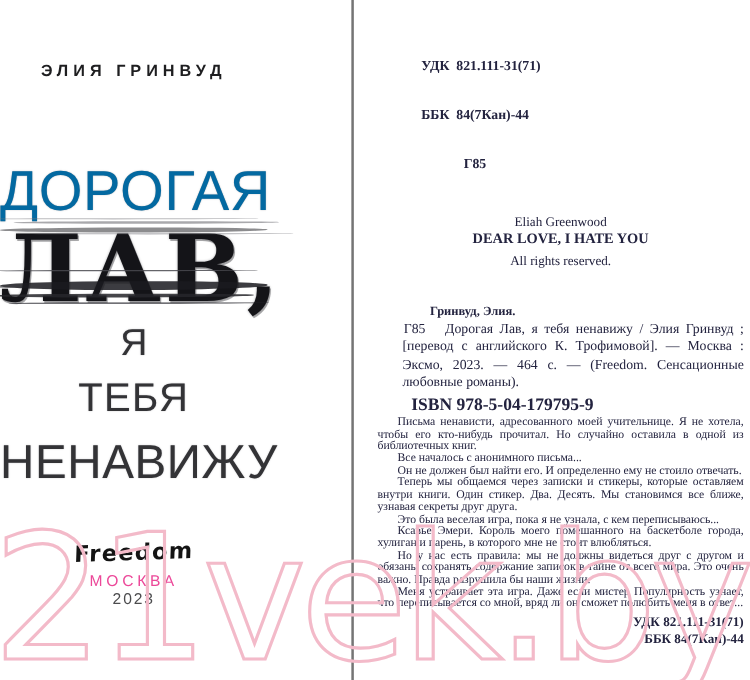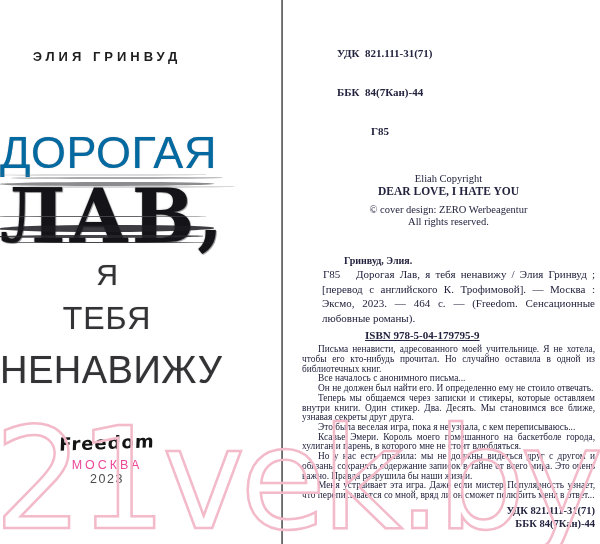--- a/index.html
+++ b/index.html
@@ -154,24 +154,23 @@
     text-align: justify;
     text-indent: 34px;
   }
   .cip-code {
     position: absolute;
     left: 1px; top: 0;
     text-indent: 0;
     font-size: 11px;
   }
   .cip-isbn {
-    margin: 4px 0 0 63px;
-    font-size: 11px; font-weight: 700;
-    line-height: 13px;
-    text-decoration: underline;
+    margin: 4px 0 0 27px;
+    font-size: 14px; font-weight: 700;
+    line-height: 13px;
   }
 
   .annotation { margin-top: 3px; }
   .annotation p {
     font-size: 9.4px;
     line-height: 9.7px;
     text-align: justify;
     text-indent: 16px;
   }
 
@@ -220,24 +219,23 @@
 
   <div class="page-right">
 
     <div class="codes-top">
       <div>УДК  821.111-31(71)</div>
       <div>ББК  84(7Кан)-44</div>
       <div class="g85">Г85</div>
     </div>
 
     <div class="original-block">
-      <div class="original-author">Eliah Copyright</div>
+      <div class="original-author">Eliah Greenwood</div>
       <div class="original-title">DEAR LOVE, I HATE YOU</div>
       <div class="original-copy">
-        <div>© cover design: ZERO Werbeagentur</div>
         <div>All rights reserved.</div>
       </div>
     </div>
 
     <div class="cip-heading">Гринвуд, Элия.</div>
     <p class="cip-entry"><span class="cip-code">Г85</span><span>Дорогая Лав, я тебя ненавижу / Элия Гринвуд ; [перевод с английского К. Трофимовой]. — Москва : Эксмо, 2023. — 464 с. — (Freedom. Сенсационные любовные романы).</span></p>
     <div class="cip-isbn">ISBN 978-5-04-179795-9</div>
 
     <div class="annotation">
       <p>Письма ненависти, адресованного моей учительнице. Я не хотела, чтобы его кто-нибудь прочитал. Но случайно оставила в одной из библиотечных книг.</p>

